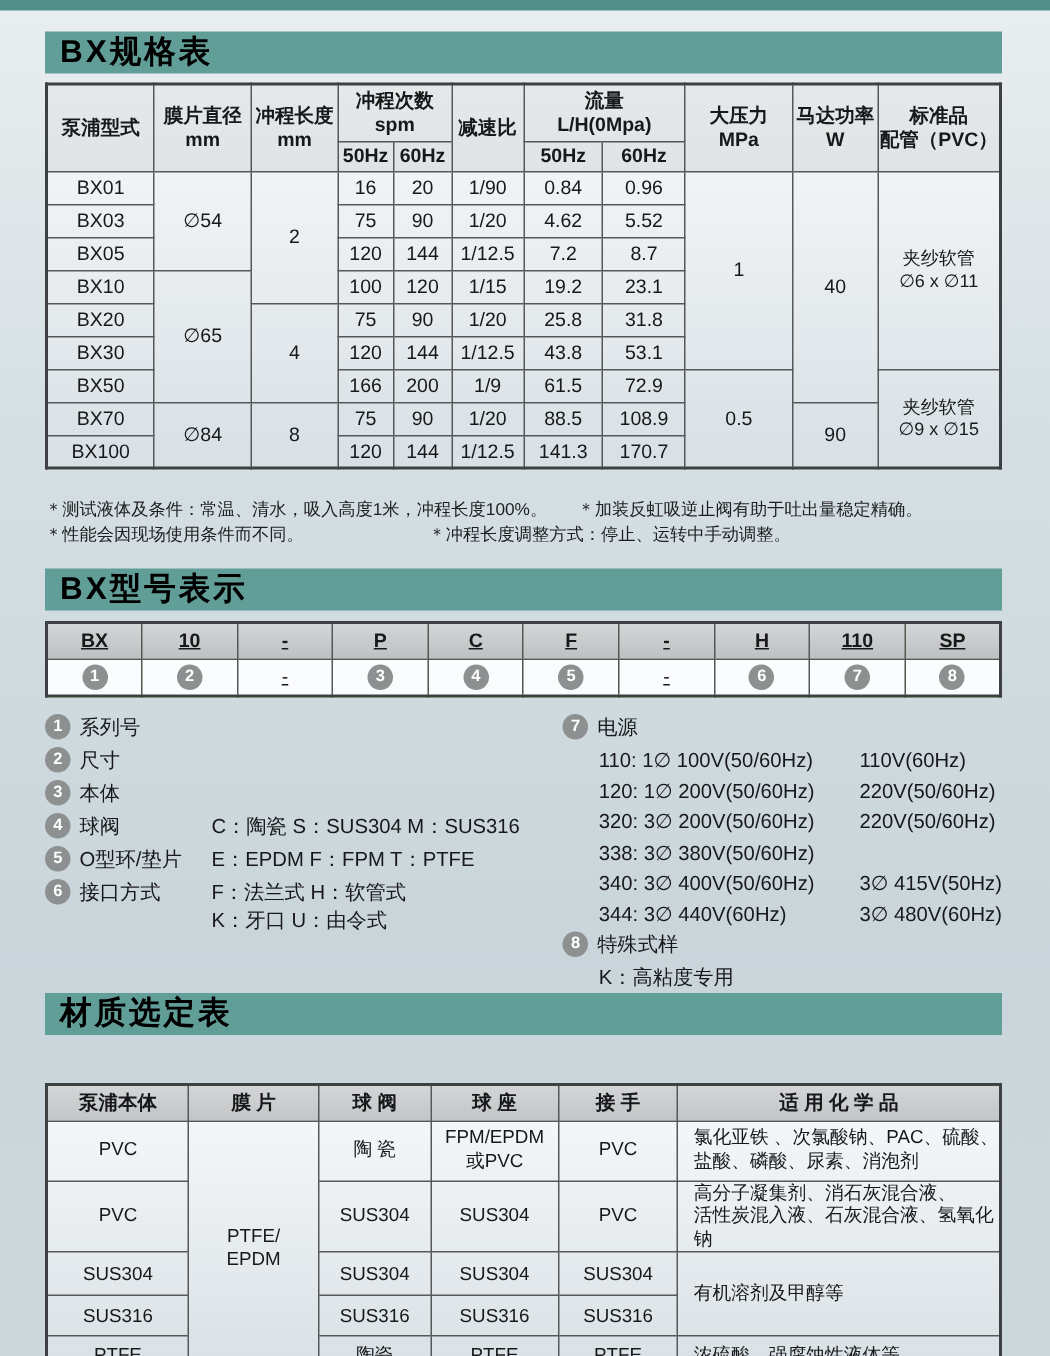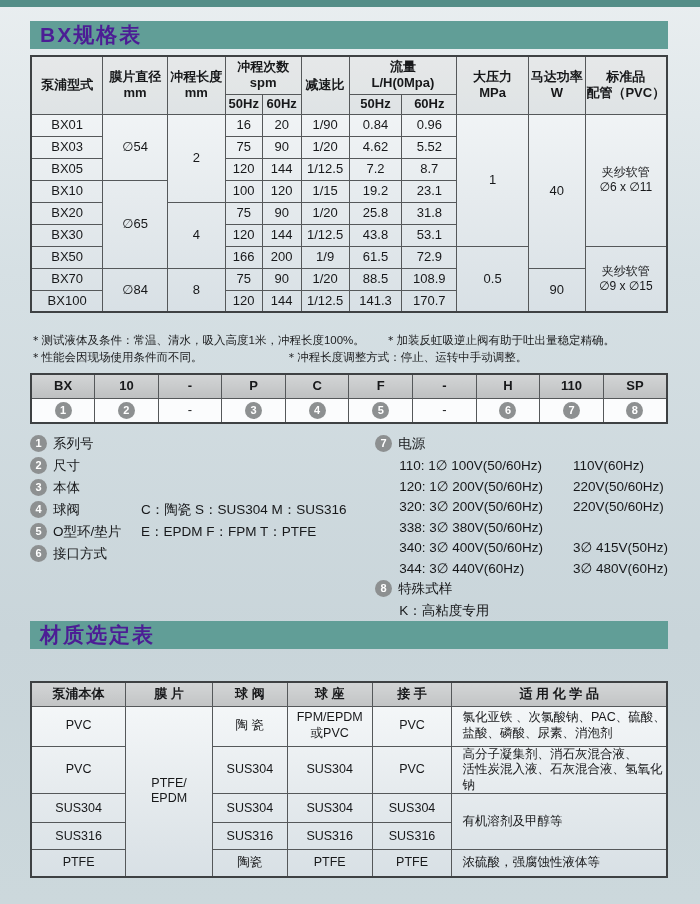--- a/index.html
+++ b/index.html
@@ -10,21 +10,21 @@
     background:linear-gradient(180deg,#e9eef0 0%,#d6e0e4 30%,#c9d5da 70%,#ccd8dc 100%);
     overflow:hidden;
   }
   .top-strip{
     position:absolute; top:0; left:0; width:700px; height:7px;
     background:#548e88;
   }
   .content{ position:relative; margin-left:30px; width:638px; }
 
   .title-bar{
-    height:28px; line-height:28px; background:#619e97; color:#4c1d95;
+    height:28px; line-height:28px; background:#619e97; color:#000000;
     font-size:21px; font-weight:bold; padding-left:10px; letter-spacing:2px;
   }
   .bar1{ margin-top:21px; }
   .bar2{ margin-top:13px; }
   .bar3{ margin-top:0; }
 
   table{ border-collapse:collapse; width:638px;
     background:linear-gradient(180deg,#f8fafb 0%,#e6ebee 55%,#d8e0e5 100%); }
   th,td{ border:1px solid #55585a; text-align:center; vertical-align:middle;
     font-size:13px; white-space:pre-line; line-height:1.25; }
@@ -37,21 +37,21 @@
   .spec-table thead tr:last-child th{ height:20px; }
   .spec-table tbody td{ height:22px; }
   .pipe-cell{ font-size:12px; }
 
   .notes{ margin-top:19px; font-size:11.5px; color:#1c1d1f; }
   .note-line{ line-height:17px; white-space:nowrap; }
   .note-gap1{ margin-left:17px; }
   .note-gap2{ margin-left:80px; }
 
   
-  .model-table{ margin-top:7px; background:#bef264; }
+  .model-table{ margin-top:7px; background:#bef264;text-decoration:underline; }
   .model-table td{ width:10%; }
   .model-table .code-row td{
     height:24px; font-weight:bold;
     background:linear-gradient(180deg,#d3d5d6,#bec0c1);
   }
   .model-table .num-row td{ height:25px; background:#fbfcfd; }
 
   .num-circle{
     display:inline-block; width:17px; height:17px; border-radius:50%;
     background:#8d9091; color:#ffffff; font-size:11px; line-height:17px;
@@ -228,20 +228,23 @@
     <div class="note-line">
       <span>＊测试液体及条件：常温、清水，吸入高度1米，冲程长度100%。</span>
       <span class="note-gap1">＊加装反虹吸逆止阀有助于吐出量稳定精确。</span>
     </div>
     <div class="note-line">
       <span>＊性能会因现场使用条件而不同。</span>
       <span class="note-gap2">＊冲程长度调整方式：停止、运转中手动调整。</span>
     </div>
   </div>
 
+  <div class="title-bar bar2">
+    <span>BX型号表示</span>
+  </div>
 
   <table class="model-table">
     <tbody>
       <tr class="code-row">
         <td>BX</td>
         <td>10</td>
         <td>-</td>
         <td>P</td>
         <td>C</td>
         <td>F</td>
@@ -285,20 +288,22 @@
         <div class="leg-opts">C：陶瓷   S：SUS304 M：SUS316</div>
       </div>
       <div class="leg-row">
         <span class="num-circle">5</span>
         <span class="leg-label wide">O型环/垫片</span>
         <div class="leg-opts">E：EPDM F：FPM   T：PTFE</div>
       </div>
       <div class="leg-row">
         <span class="num-circle">6</span>
         <span class="leg-label">接口方式</span>
+        <div class="leg-opts">F：法兰式 H：软管式
+K：牙口   U：由令式</div>
       </div>
     </div>
     <div class="legend-right">
       <div class="leg-row">
         <span class="num-circle">7</span>
         <span class="leg-label">电源</span>
       </div>
       <div class="pw-line">
         <span class="pw-a">110: 1∅ 100V(50/60Hz)</span>
         <span class="pw-b">110V(60Hz)</span>

